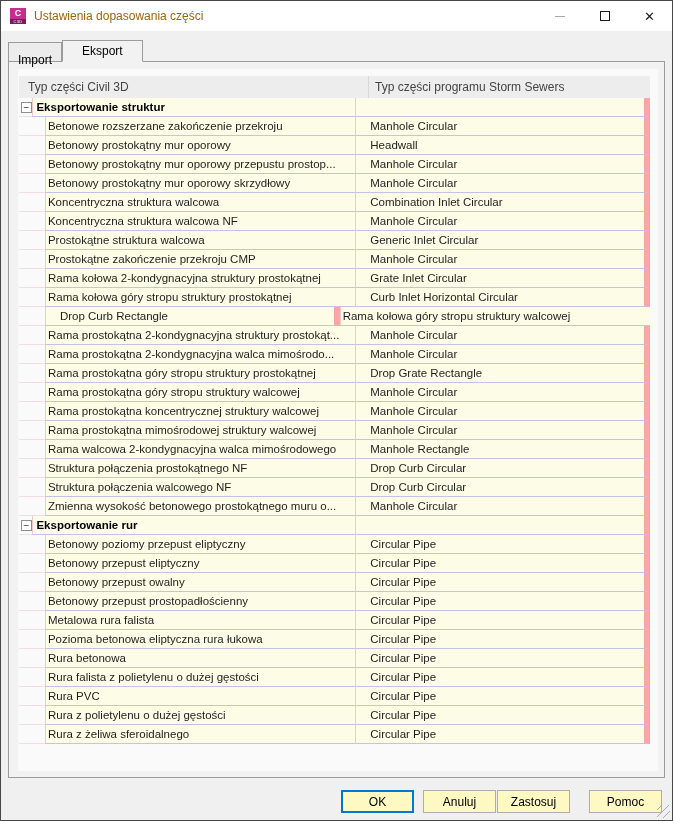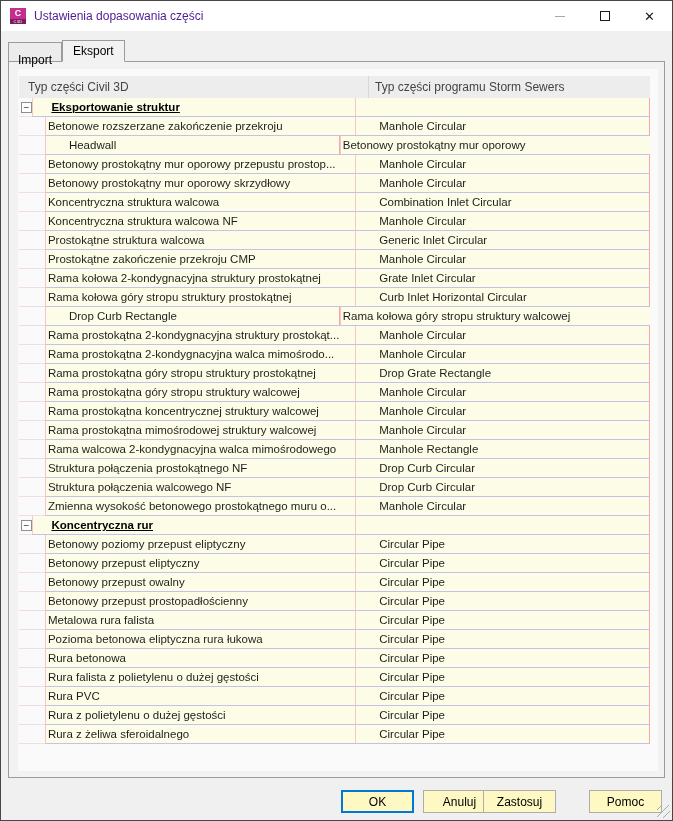--- a/index.html
+++ b/index.html
@@ -18,39 +18,39 @@
   }
   .app-icon { width:16px; height:16px; display:flex; flex-direction:column; overflow:hidden; }
   .app-icon .ic-top {
     flex:1; background:#C42E8E; color:#fff; font-size:9px; font-weight:bold;
     display:flex; align-items:center; justify-content:center; line-height:1;
   }
   .app-icon .ic-bot {
     height:5px; background:#7C1B60; color:#fff; font-size:4px; line-height:5px;
     text-align:center; letter-spacing:0.4px;
   }
-  .titlebar .title { margin-left:8px; font-size:12px; color:#4c1d95; }
+  .titlebar .title { margin-left:8px; font-size:12px; color:#a16207; }
   .win-controls { margin-left:auto; display:flex; height:100%; }
   .win-btn { width:45px; height:100%; display:flex; align-items:center; justify-content:center; }
   .glyph-min { width:10px; height:1px; background:#A8A8A8; }
   .glyph-max { width:10px; height:10px; border:1px solid #1A1A1A; background:transparent; }
   .glyph-close { font-size:13px; color:#1A1A1A; line-height:1; }
 
   
   .tabstrip {
     position:absolute; left:7px; top:39px; height:22px;
     display:flex; align-items:flex-end; z-index:3;
   }
   .tab {
     font-size:12px; color:#000; background:#ECECEC;
     border:1px solid #9B9B9B; border-bottom:none;
     height:19px; line-height:18px; padding:8px 9px; margin-bottom:1px;
   }
   .tab.active {
-    background:#F2F2F2; height:22px; line-height:21px; padding:0 10px;
+    background:#F2F2F2; height:22px; line-height:21px; padding:0 19px;
     margin-bottom:0; border-bottom:1px solid #F2F2F2; position:relative; z-index:4;
   }
 
   
   .tabpage {
     position:absolute; left:7px; top:60px; width:657px; height:717px;
     border:1px solid #9B9B9B; background:#F2F2F2; z-index:1;
   }
   .panel {
     position:absolute; left:9px; top:7px; width:640px; height:702px;
@@ -72,35 +72,35 @@
     margin-left:2px; width:11px; height:11px; background:#FFFFFF;
     border:1px solid #8F8F8F; color:#333; font-size:10px; line-height:9px;
     display:flex; align-items:center; justify-content:center; cursor:default;
   }
   .cell {
     background:#FDFDE7; border-bottom:1px solid #C3C3EA;
     font-size:11.5px; color:#1E1E1E; display:flex; align-items:center;
     white-space:nowrap; overflow:hidden;
   }
   .cell.name { border-left:1px solid #F5C6CC; padding-left:2px; }
-  .group-row .cell.name { width:336px; font-weight:bold; color:#000; padding-left:18px; font-size:11.5px;text-decoration:underline; }
+  .group-row .cell.name { width:336px; font-weight:bold; color:#000; padding-left:3px; font-size:11.5px; }
   .item-row .cell.name { width:323px; }
-  .cell.value { width:306px; border-left:1px solid #F5C6CC; border-right:1px solid #fca5a5; padding-left:23px; }
+  .cell.value { width:306px; border-left:1px solid #F5C6CC; border-right:6px solid #fca5a5; padding-left:14px; }
 
   
   .btn {
     position:absolute; top:789px; width:73px; height:23px;
     background:#fef9c3; border:1px solid #ADADAD;
     font-family:inherit; font-size:12px; color:#000;
     display:flex; align-items:center; justify-content:center; cursor:default;
   }
   .btn.default { border:2px solid #0078D7; }
   .btn-ok { left:340px; }
   .btn-cancel { left:422px; }
-  .btn-apply { left:482px; }
+  .btn-apply { left:496px; }
   .btn-help { left:588px; }
 
   .resize-grip {
     position:absolute; right:2px; bottom:2px; width:13px; height:13px;
     background:
       repeating-linear-gradient(135deg,
         transparent 0 3px, #A9A9A9 3px 4px, transparent 4px 5px);
   }
 </style>
 </head>
@@ -147,22 +147,22 @@
               <div class="cell name">Eksportowanie struktur</div>
               <div class="cell value"></div>
             </div>
             <div class="row item-row">
               <div class="tree lvl1"></div>
               <div class="cell name">Betonowe rozszerzane zakończenie przekroju</div>
               <div class="cell value">Manhole Circular</div>
             </div>
             <div class="row item-row">
               <div class="tree lvl1"></div>
+              <div class="cell name">Betonowy prostokątny mur oporowy</div>
               <div class="cell value">Headwall</div>
-              <div class="cell name">Betonowy prostokątny mur oporowy</div>
             </div>
             <div class="row item-row">
               <div class="tree lvl1"></div>
               <div class="cell name">Betonowy prostokątny mur oporowy przepustu prostop...</div>
               <div class="cell value">Manhole Circular</div>
             </div>
             <div class="row item-row">
               <div class="tree lvl1"></div>
               <div class="cell name">Betonowy prostokątny mur oporowy skrzydłowy</div>
               <div class="cell value">Manhole Circular</div>
@@ -249,21 +249,21 @@
             </div>
             <div class="row item-row">
               <div class="tree lvl1"></div>
               <div class="cell name">Zmienna wysokość betonowego prostokątnego muru o...</div>
               <div class="cell value">Manhole Circular</div>
             </div>
             <div class="row group-row">
               <div class="tree lvl0">
                 <span class="expander">−</span>
               </div>
-              <div class="cell name">Koncentryczna rur</div>
+              <div class="cell name">Eksportowanie rur</div>
               <div class="cell value"></div>
             </div>
             <div class="row item-row">
               <div class="tree lvl1"></div>
               <div class="cell name">Betonowy poziomy przepust eliptyczny</div>
               <div class="cell value">Circular Pipe</div>
             </div>
             <div class="row item-row">
               <div class="tree lvl1"></div>
               <div class="cell name">Betonowy przepust eliptyczny</div>

